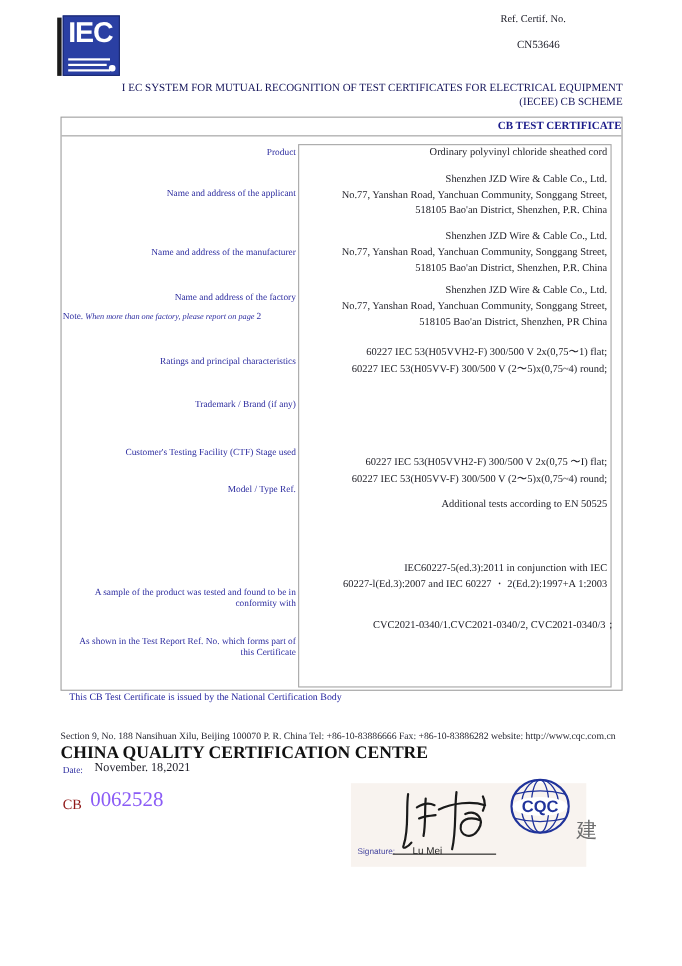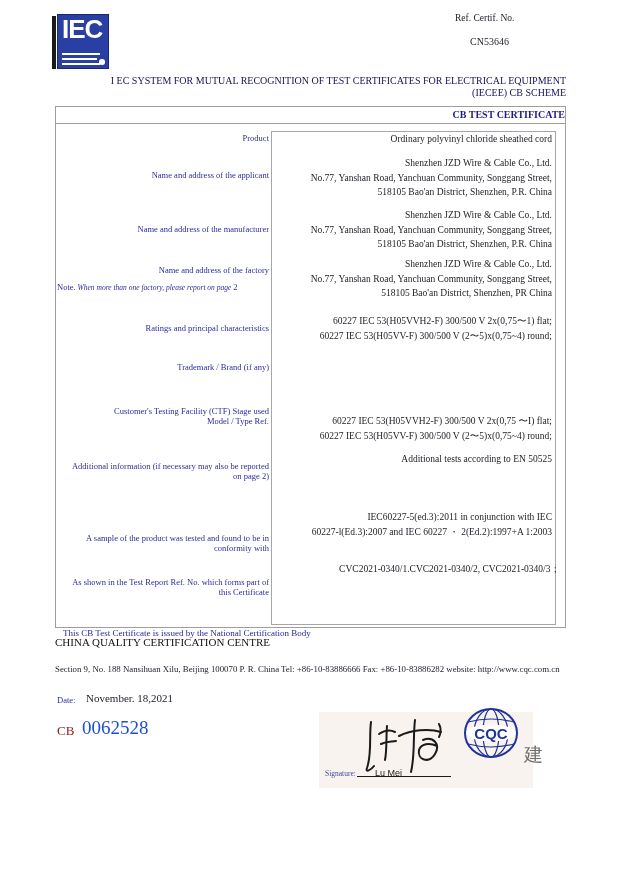--- a/index.html
+++ b/index.html
@@ -11,29 +11,29 @@
   .note-line .it{font-style:italic;font-size:7.5px;}
   .outer-box{position:absolute;left:55px;top:106px;width:509px;height:520px;border:1px solid #9e9e9e;}
   .box-header{position:absolute;left:0;top:0;width:100%;height:17px;border-bottom:1px solid #9e9e9e;
               font-weight:bold;font-size:10px;color:#1c1c8a;padding:2px 0 0 2px;box-sizing:border-box;}
   .inner-box{position:absolute;left:271px;top:131px;width:283px;height:492px;border:1px solid #a6a6a6;}
   .scheme-title{position:absolute;left:55px;top:75px;width:511px;font-weight:normal;font-size:10px;
                 line-height:11.5px;color:#14145a;white-space:pre-line;}
   .ref-label{position:absolute;left:455px;top:13px;font-size:9.5px;color:#1d1d28;}
   .ref-number{position:absolute;left:470px;top:36px;font-size:10px;color:#1d1d28;}
   .issued{position:absolute;left:63px;top:628px;font-size:9px;color:#2626a0;}
-  .org-name{position:absolute;left:55px;top:636px;font-size:11px;font-weight:normal;color:#111;}
+  .org-name{position:absolute;left:55px;top:676px;font-size:16px;font-weight:bold;color:#111;}
   .org-address{position:absolute;left:55px;top:664px;font-size:8.8px;color:#1d1d28;}
   .date-label{position:absolute;left:57px;top:695px;font-size:8.5px;color:#2d2da0;}
   .date-value{position:absolute;left:86px;top:692px;font-size:11px;color:#1d1d28;}
   .cb-prefix{position:absolute;left:57px;top:723px;font-size:13px;color:#8f1616;}
-  .cb-number{position:absolute;left:82px;top:717px;font-size:19px;color:#1d4ed8;}
+  .cb-number{position:absolute;left:82px;top:717px;font-size:19px;color:#8b5cf6;}
   .sig-panel{position:absolute;left:319px;top:712px;width:214px;height:76px;background:#f8f3ef;}
   .sig-label{position:absolute;left:6px;top:57px;font-size:7.5px;color:#4747a0;
-             font-family:Liberation Serif, serif;}
+             font-family:Liberation Sans, sans-serif;}
   .sig-line{position:absolute;left:38px;top:64px;width:94px;border-top:1.5px solid #1a1a1a;}
   .sig-name{position:absolute;left:56px;top:56px;font-size:9px;color:#222;
             font-family:"Liberation Sans", sans-serif;}
   .sig-draw{position:absolute;left:30px;top:2px;}
   .cqc-seal{position:absolute;left:463px;top:707px;}
   .seal-char{position:absolute;left:524px;top:742px;font-size:19px;color:#6e6e6e;}
   .iec-logo{position:absolute;left:52px;top:14px;width:58px;height:56px;}
   .iec-bar{position:absolute;left:0;top:2px;width:4px;height:53px;background:#1a1a1a;}
   .iec-box{position:absolute;left:5px;top:0;width:52px;height:55px;background:#2a3fa3;
            border:1.5px solid #1a2870;box-sizing:border-box;}
@@ -70,23 +70,21 @@
   <div class="inner-box"></div>
 
   <div class="lbl" style="left:57px;top:134px">Product</div>
   <div class="lbl" style="left:57px;top:171px">Name and address of the applicant</div>
   <div class="lbl" style="left:57px;top:225px">Name and address of the manufacturer</div>
   <div class="lbl" style="left:57px;top:266px">Name and address of the factory</div>
   <div class="note-line" style="left:57px;top:282px"><span>Note.</span><span class="it"> When more than one factory, please report on page </span><span>2</span></div>
   <div class="lbl" style="left:57px;top:324px">Ratings and principal characteristics</div>
   <div class="lbl" style="left:57px;top:363px">Trademark / Brand (if any)</div>
   <div class="lbl" style="left:57px;top:407px">Customer's Testing Facility (CTF) Stage used</div>
-  <div class="lbl" style="left:57px;top:417px">Model / Type Ref.</div>
-  <div class="lbl" style="left:57px;top:462px">Additional information (if necessary may also be reported
-on page 2)</div>
+  <div class="lbl" style="left:57px;top:440px">Model / Type Ref.</div>
   <div class="lbl" style="left:57px;top:534px">A sample of the product was tested and found to be in
 conformity with</div>
   <div class="lbl" style="left:57px;top:578px">As shown in the Test Report Ref. No. which forms part of
 this Certificate</div>
 
   <div class="val" style="left:274px;top:132px">Ordinary polyvinyl chloride sheathed cord</div>
   <div class="val" style="left:274px;top:156px">Shenzhen JZD Wire &amp; Cable Co., Ltd.
 No.77, Yanshan Road, Yanchuan Community, Songgang Street,
 518105 Bao'an District, Shenzhen, P.R. China</div>
   <div class="val" style="left:274px;top:208px">Shenzhen JZD Wire &amp; Cable Co., Ltd.

